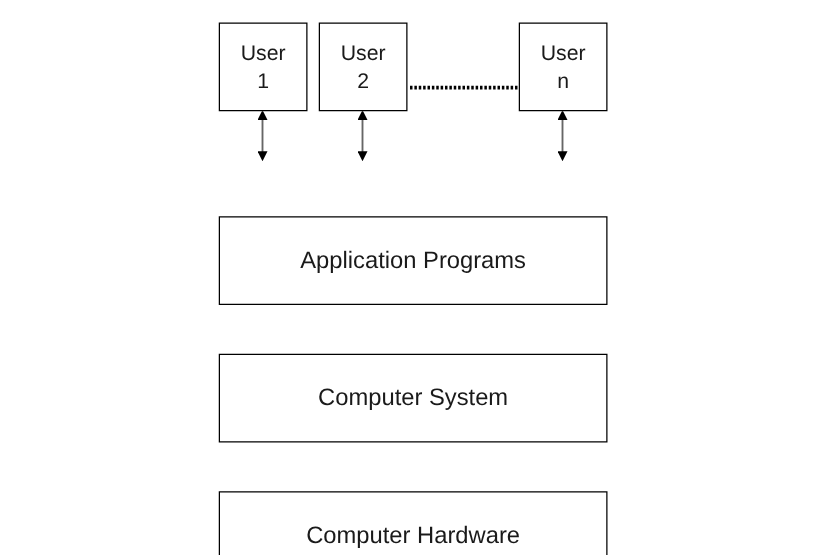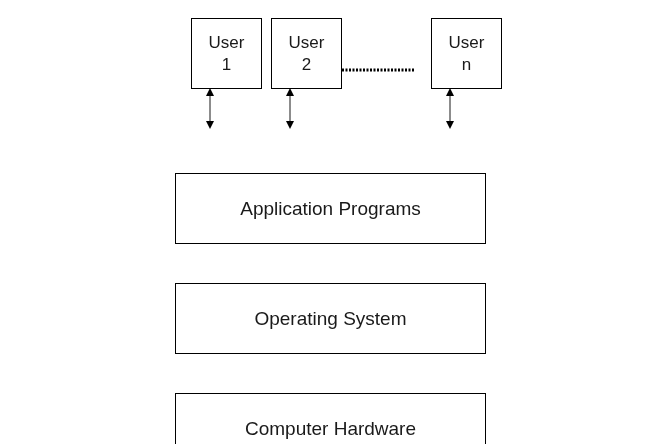--- a/index.html
+++ b/index.html
@@ -1,21 +1,21 @@
 <!DOCTYPE html>
 <html><head>
 <meta charset="utf-8">
 <style>
   html, body { margin:0; padding:0; background:#ffffff; }
   body { width:668px; height:444px; position:relative; overflow:hidden;
          font-family:"Liberation Sans", sans-serif; color:#1a1a1a; }
   .box { position:absolute; box-sizing:border-box; border:1px solid #000;
          background:#fff; display:flex; align-items:center; justify-content:center;
          text-align:center; }
-  .user { width:71px; height:71px; top:18px; font-size:17px; line-height:22px;margin-left:16px; }
+  .user { width:71px; height:71px; top:18px; font-size:17px; line-height:22px; }
   .wide { left:175px; width:311px; height:71px; font-size:19px;margin-top:45px; }
   svg.conn { position:absolute; left:0; top:0; }
 </style>
 </head>
 <body>
 
 <svg class="conn" width="668" height="444">
   <defs>
     <marker id="ah" markerWidth="8" markerHeight="8" refX="4" refY="4" orient="auto-start-reverse" markerUnits="userSpaceOnUse">
       <path d="M0,0 L8,4 L0,8 Z" fill="#000"></path>
@@ -45,17 +45,17 @@
   <div>
       <div>User</div>
       <div>n</div>
     </div>
 </div>
 
 <div class="box wide" style="top:128px;">
   <span>Application Programs</span>
 </div>
 <div class="box wide" style="top:238px;">
-  <span>Operating System</span>
+  <span>Computer System</span>
 </div>
 <div class="box wide" style="top:348px;">
   <span>Computer Hardware</span>
 </div>
 
 </body></html>

